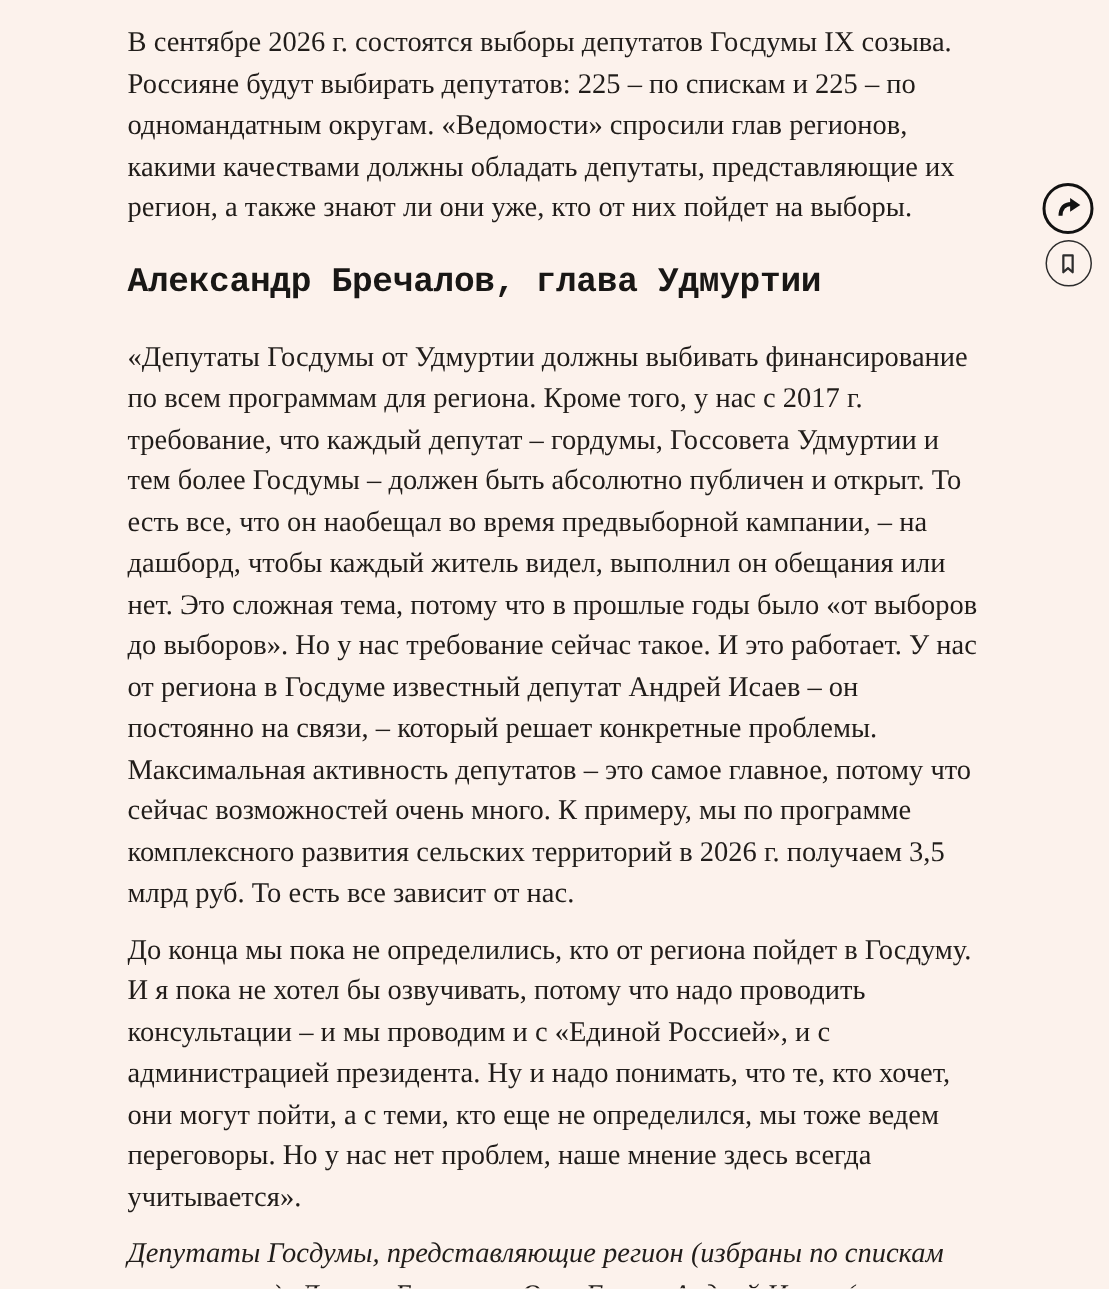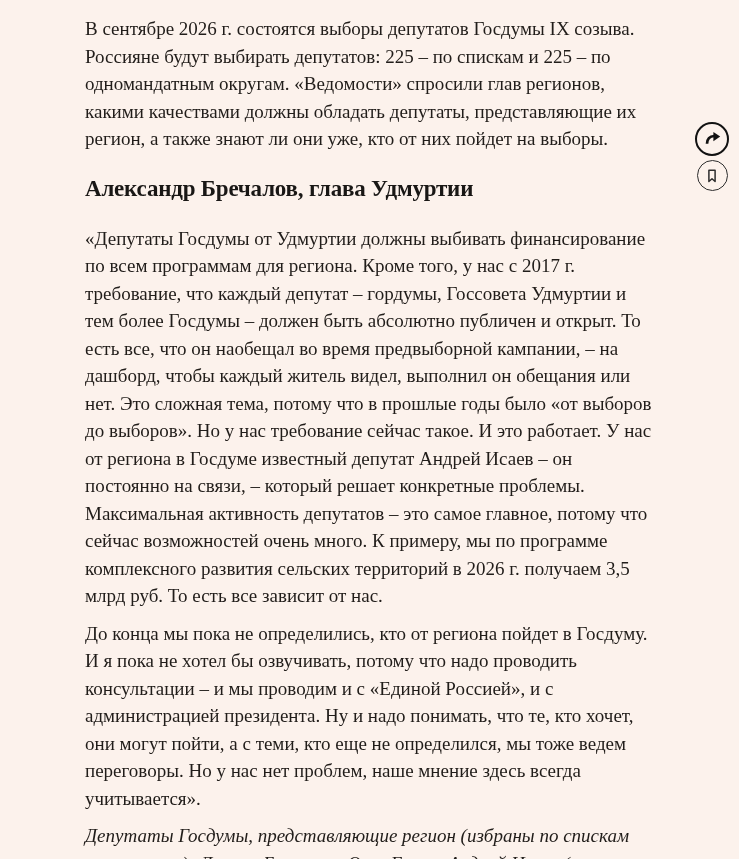--- a/index.html
+++ b/index.html
@@ -22,21 +22,21 @@
       top: 15px;
       width: 574px;
     }
     .article p {
       font-size: 19px;
       line-height: 27.5px;
       margin: 0 0 10px 0;
       text-align: left;
     }
     .article h2 {
-      font-family: Liberation Serif, serif;
+      font-family: Liberation Mono, monospace;
       font-size: 23px;
       font-weight: 700;
       line-height: 27px;
       letter-spacing: -0.2px;
       color: #191715;
       margin: 22px 0 23px 0;
     }
     .footnote {
       font-style: italic;
     }

